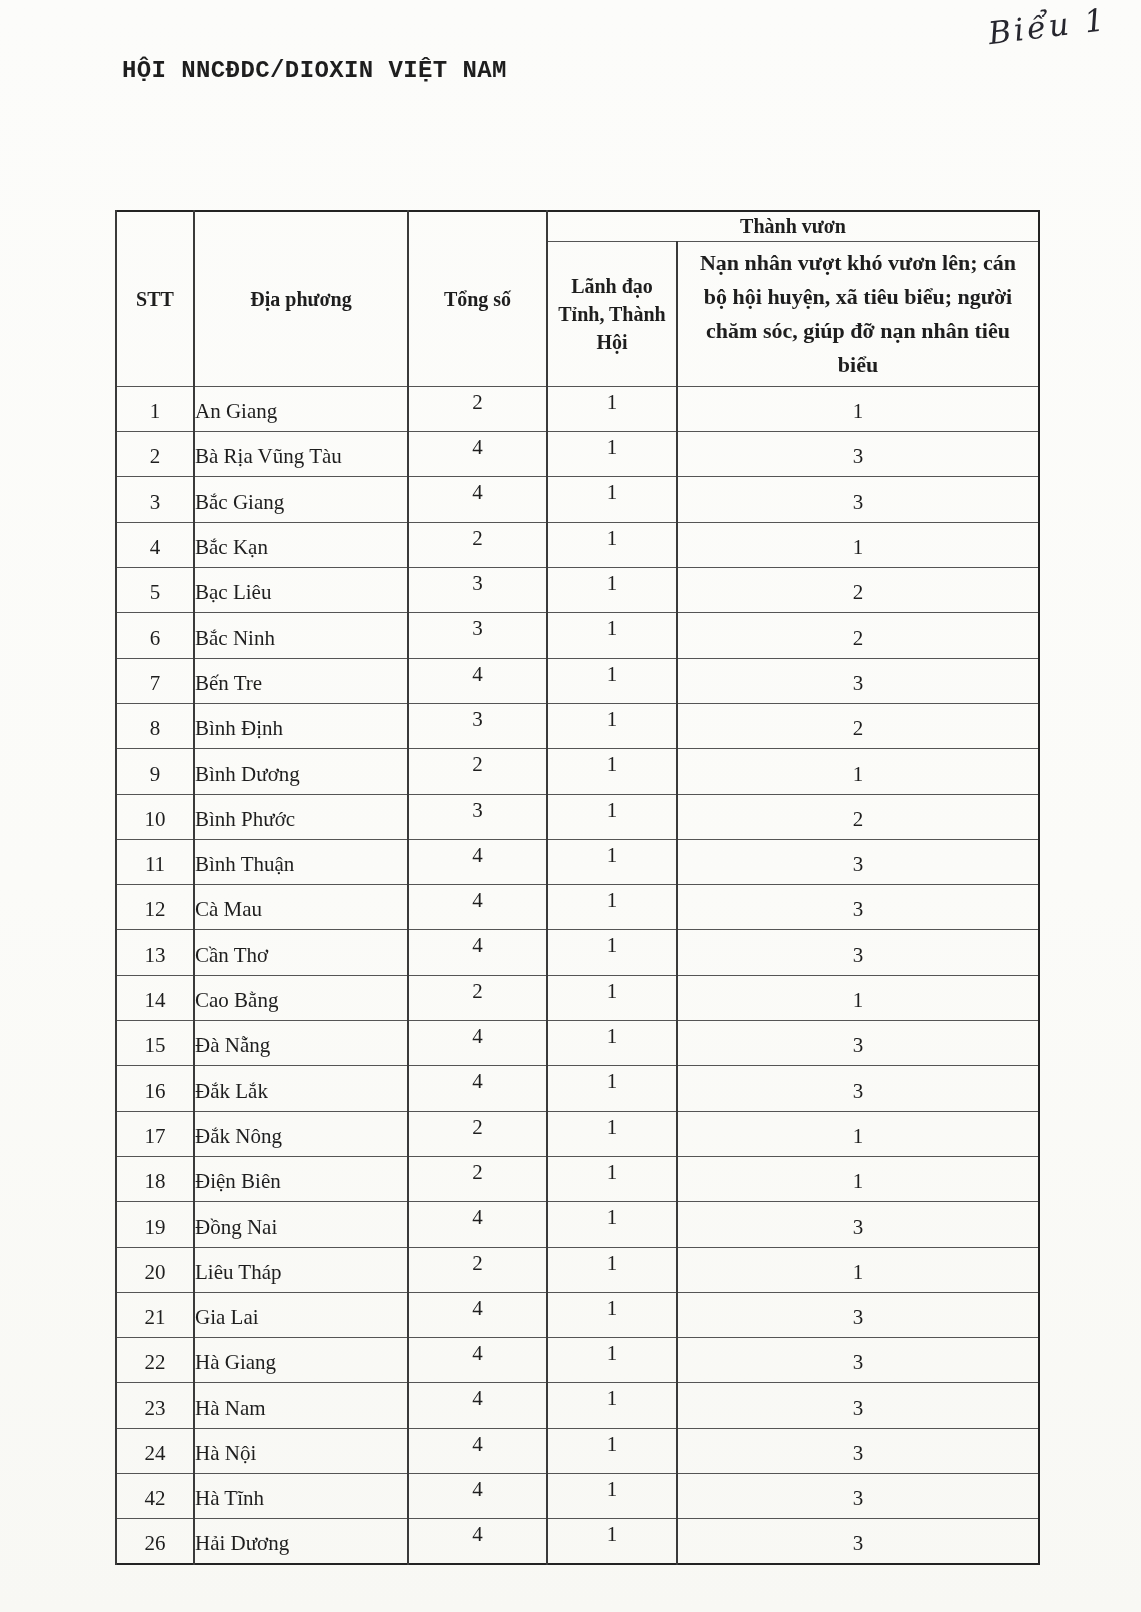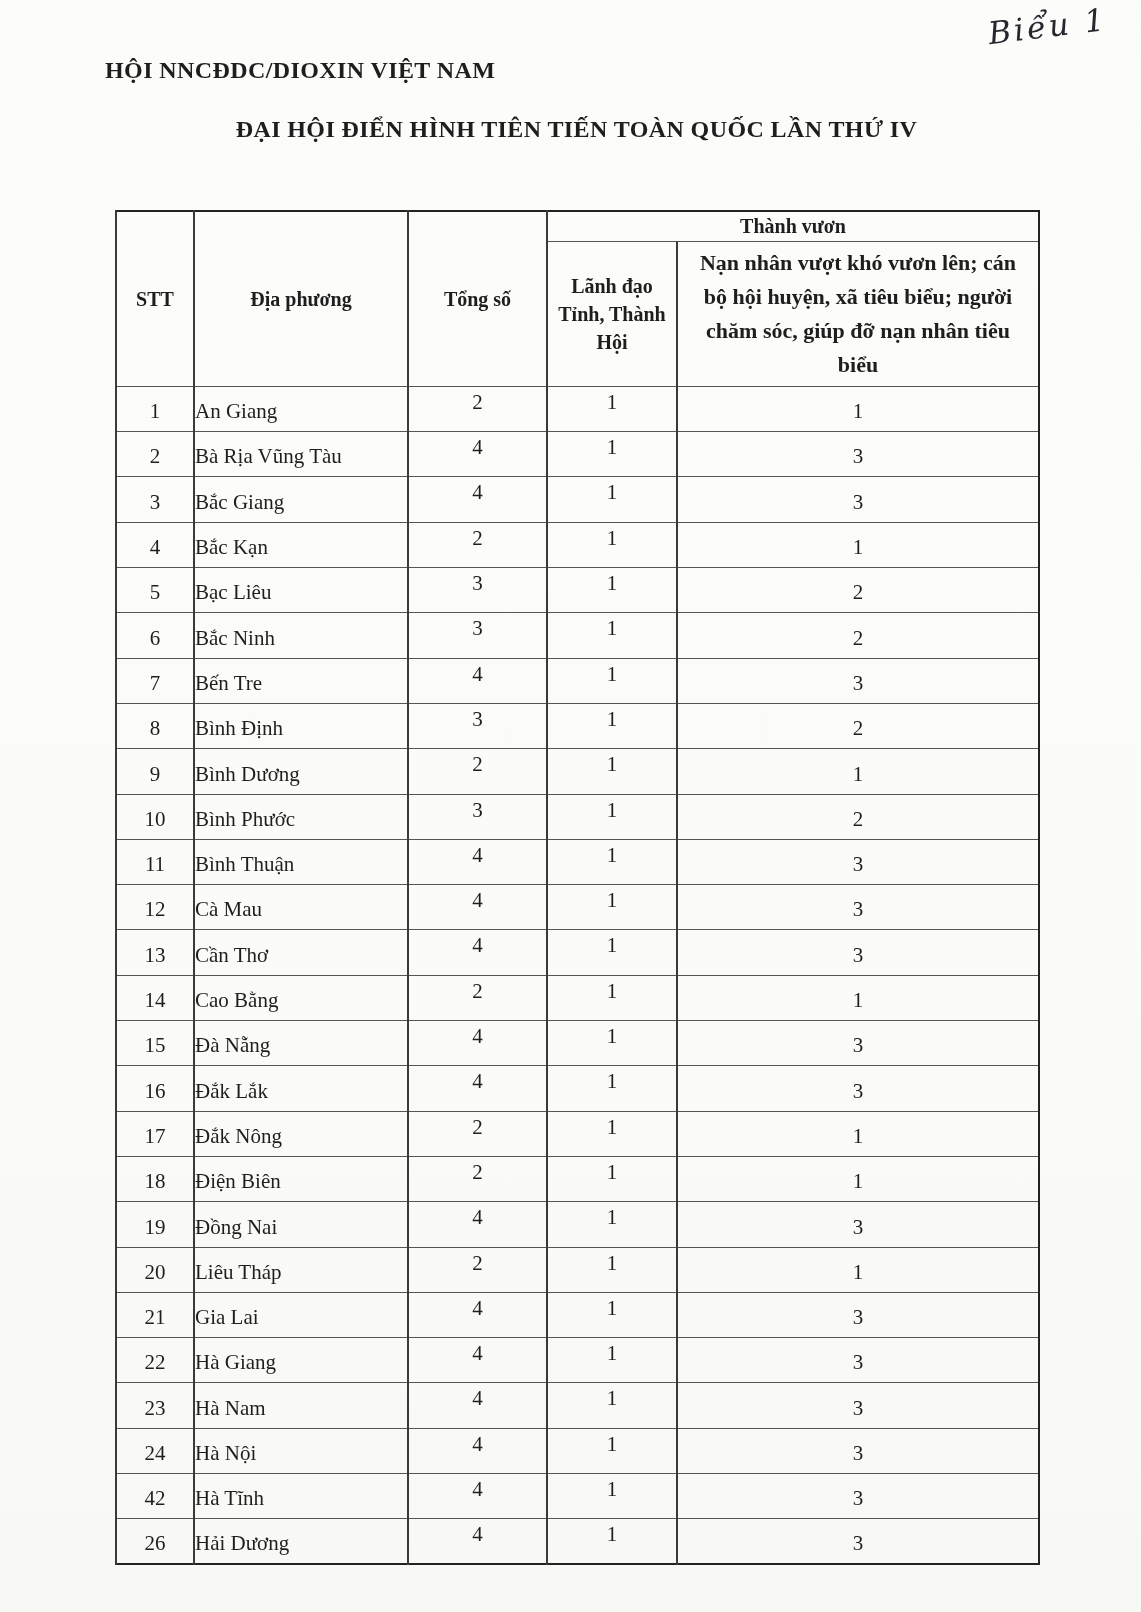--- a/index.html
+++ b/index.html
@@ -27,25 +27,26 @@
     font-family:"DejaVu Serif",serif;
     font-style:italic;
     font-size:31px;
     letter-spacing:3px;
     color:#26262e;
     transform:rotate(-7deg);
     white-space:nowrap;
   }
   .org{
     position:absolute;
-    left:105px;top:57px;
+    left:122px;top:57px;
     font-weight:bold;
     font-size:24px;
     letter-spacing:0.4px;
     white-space:nowrap;
+    font-family:Liberation Mono, monospace;
   }
   .title-block{
     position:absolute;
     left:115px;top:112px;width:923px;
     text-align:center;
     font-weight:bold;
     font-size:24px;
     line-height:34px;
     letter-spacing:0.4px;
   }
@@ -88,21 +89,20 @@
 </head>
 <body>
 
 <div class="page">
 
   <div class="handwritten">Biểu 1</div>
 
   <div class="org">HỘI NNCĐDC/DIOXIN VIỆT NAM</div>
 
   <div class="title-block">
-    <div>ĐẠI HỘI ĐIỂN HÌNH TIÊN TIẾN TOÀN QUỐC LẦN THỨ IV</div>
   </div>
 
   <table class="delegates">
     <colgroup>
       <col style="width:78px">
       <col style="width:214px">
       <col style="width:139px">
       <col style="width:130px">
       <col style="width:362px">
     </colgroup>

